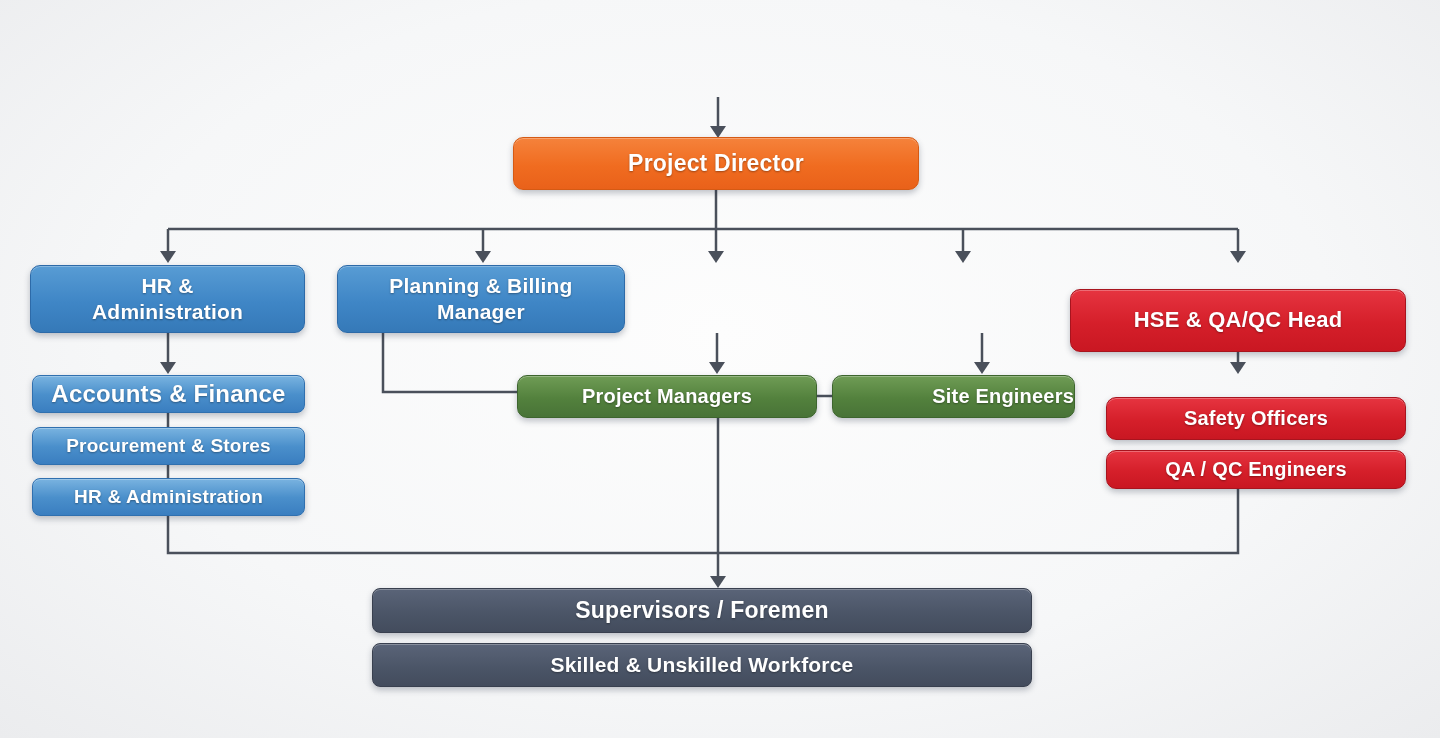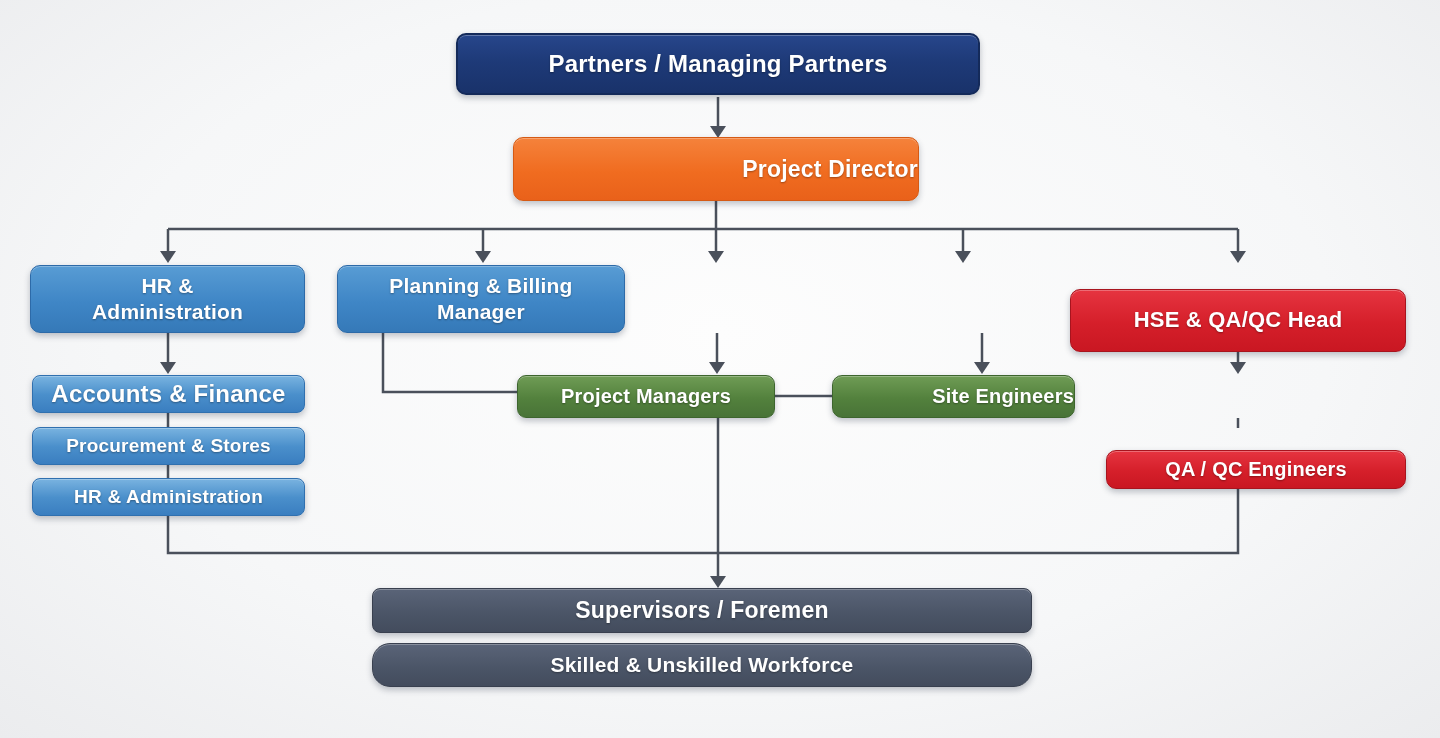--- a/index.html
+++ b/index.html
@@ -71,35 +71,35 @@
     margin-top: 22px;
   }
   .slate {
     background: linear-gradient(180deg, #5a6478 0%, #4a5466 60%, #434c5d 100%);
     border: 1px solid #39404f;
     border-radius: 8px;
   }
 
   
   .n-partners        { left: 456px; top: 33px;  width: 524px; height: 62px; font-size: 24px; }
-  .n-director        { left: 513px; top: 137px; width: 406px; height: 64px; font-size: 23px; align-items: flex-end; }
+  .n-director        { left: 513px; top: 137px; width: 406px; height: 53px; font-size: 23px; }
   .n-hr              { left: 30px;  top: 265px; width: 275px; height: 68px; font-size: 21px; }
   .n-planning        { left: 337px; top: 265px; width: 288px; height: 68px; font-size: 21px; }
   .n-engineering     { left: 657px; top: 265px; width: 368px; height: 68px; font-size: 21px; }
   .n-engineering .sub{ font-size: 18px; }
   .n-hse             { left: 1070px; top: 267px; width: 336px; height: 63px; font-size: 22px; }
   .n-accounts        { left: 32px;  top: 375px; width: 273px; height: 38px; font-size: 24px; }
   .n-procurement     { left: 32px;  top: 427px; width: 273px; height: 38px; font-size: 19px; }
   .n-hr-sub          { left: 32px;  top: 478px; width: 273px; height: 38px; font-size: 19px; }
-  .n-pm              { left: 517px; top: 375px; width: 258px; height: 43px; font-size: 20px; border-radius: 9px; }
+  .n-pm              { left: 517px; top: 375px; width: 300px; height: 43px; font-size: 20px; }
   .n-site            { left: 832px; top: 375px; width: 243px; height: 43px; font-size: 20px; align-items: flex-end; }
   .n-safety          { left: 1106px; top: 375px; width: 300px; height: 43px; font-size: 20px; }
   .n-qaqc            { left: 1106px; top: 428px; width: 300px; height: 39px; font-size: 20px; }
   .n-supervisors     { left: 372px; top: 588px; width: 660px; height: 45px; font-size: 23px; }
-  .n-workforce       { left: 372px; top: 643px; width: 660px; height: 44px; font-size: 21px; border-radius: 18px; }
+  .n-workforce       { left: 372px; top: 643px; width: 660px; height: 44px; font-size: 21px; }
 </style>
 </head>
 <body>
 
 <div class="canvas">
 
   <svg class="wires" viewBox="0 0 1440 738" xmlns="http://www.w3.org/2000/svg">
     <g stroke="#4a505b" stroke-width="2.5" fill="none">
 
       <path d="M718 97 V126"></path>
@@ -140,23 +140,20 @@
       <polygon points="955,251 971,251 963,263"></polygon>
       <polygon points="1230,251 1246,251 1238,263"></polygon>
       <polygon points="160,362 176,362 168,374"></polygon>
       <polygon points="709,362 725,362 717,374"></polygon>
       <polygon points="974,362 990,362 982,374"></polygon>
       <polygon points="1230,362 1246,362 1238,374"></polygon>
       <polygon points="710,576 726,576 718,588"></polygon>
     </g>
   </svg>
 
-  <div class="node navy n-partners">
-    <span>Partners / Managing Partners</span>
-  </div>
 
   <div class="node orange n-director">
     <span>Project Director</span>
   </div>
 
   <div class="node blue n-hr">
     <span class="multiline">HR &amp;
 Administration</span>
   </div>
 
@@ -183,20 +180,23 @@
   </div>
 
   <div class="node green n-pm">
     <span>Project Managers</span>
   </div>
 
   <div class="node green n-site">
     <span>Site Engineers</span>
   </div>
 
+  <div class="node red n-safety">
+    <span>Safety Officers</span>
+  </div>
 
   <div class="node red n-qaqc">
     <span>QA / QC Engineers</span>
   </div>
 
   <div class="node slate n-supervisors">
     <span>Supervisors / Foremen</span>
   </div>
 
   <div class="node slate n-workforce">

